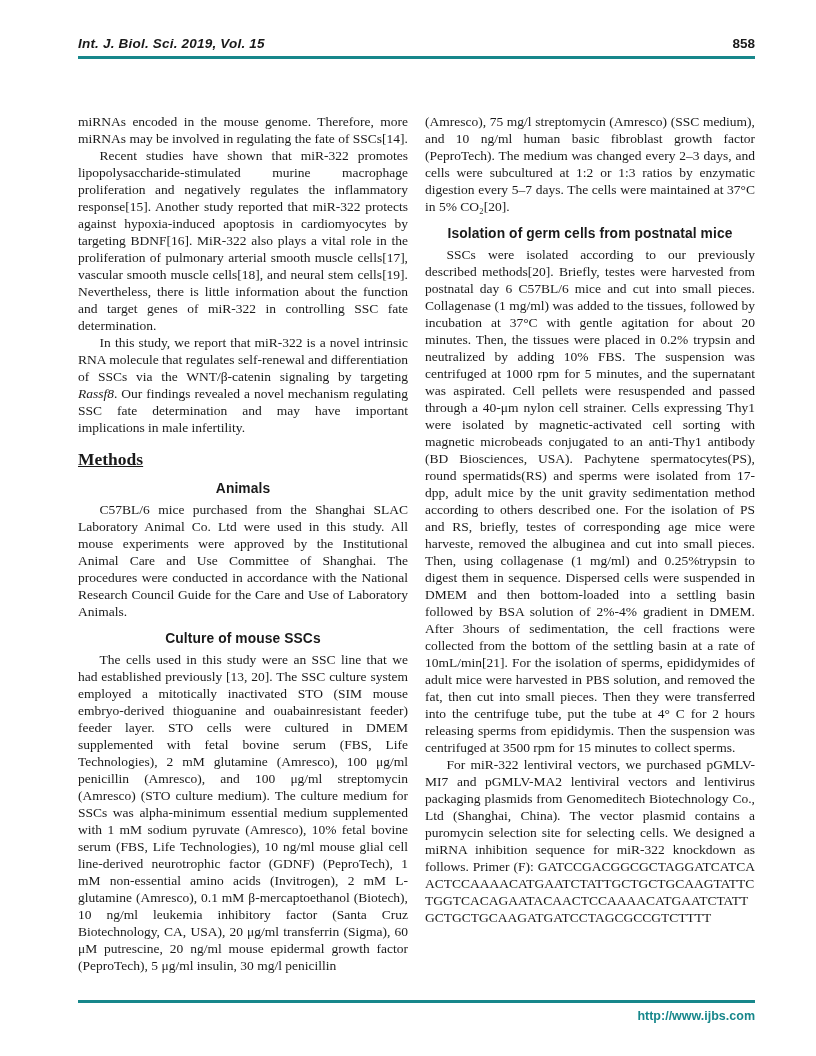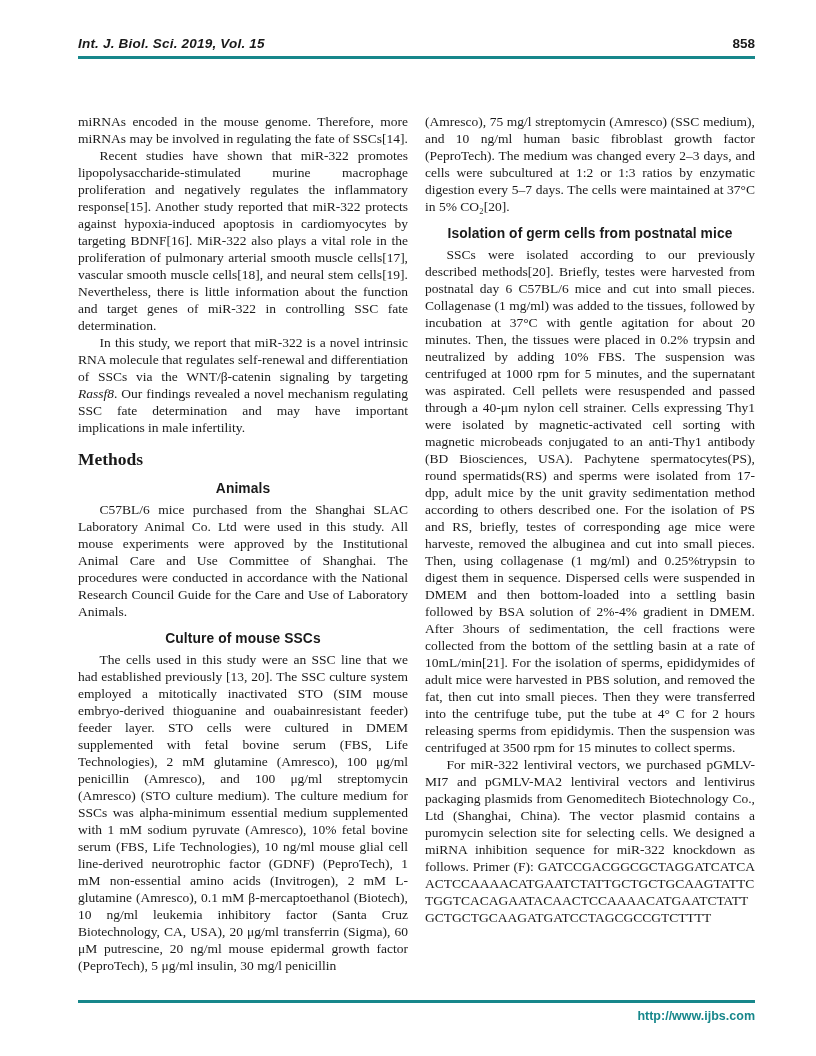--- a/index.html
+++ b/index.html
@@ -43,20 +43,21 @@
     text-indent: 1.6em;
     hyphens: auto;
     -webkit-hyphens: auto;
   }
   .col p.noindent { text-indent: 0; }
   h2.methods {
     font-family: "Liberation Serif", "DejaVu Serif", serif;
     font-size: 17.5px;
     font-weight: bold;
     margin: 13px 0 8px 0;
+    text-decoration: underline;
   }
   h3.subhead {
     font-family: "Liberation Sans", "DejaVu Sans", sans-serif;
     font-size: 13.8px;
     font-weight: bold;
     margin: 11px 0 5px 0;
     letter-spacing: 0.1px;
     text-align: center;
   }
   .seq { word-break: break-all; }

